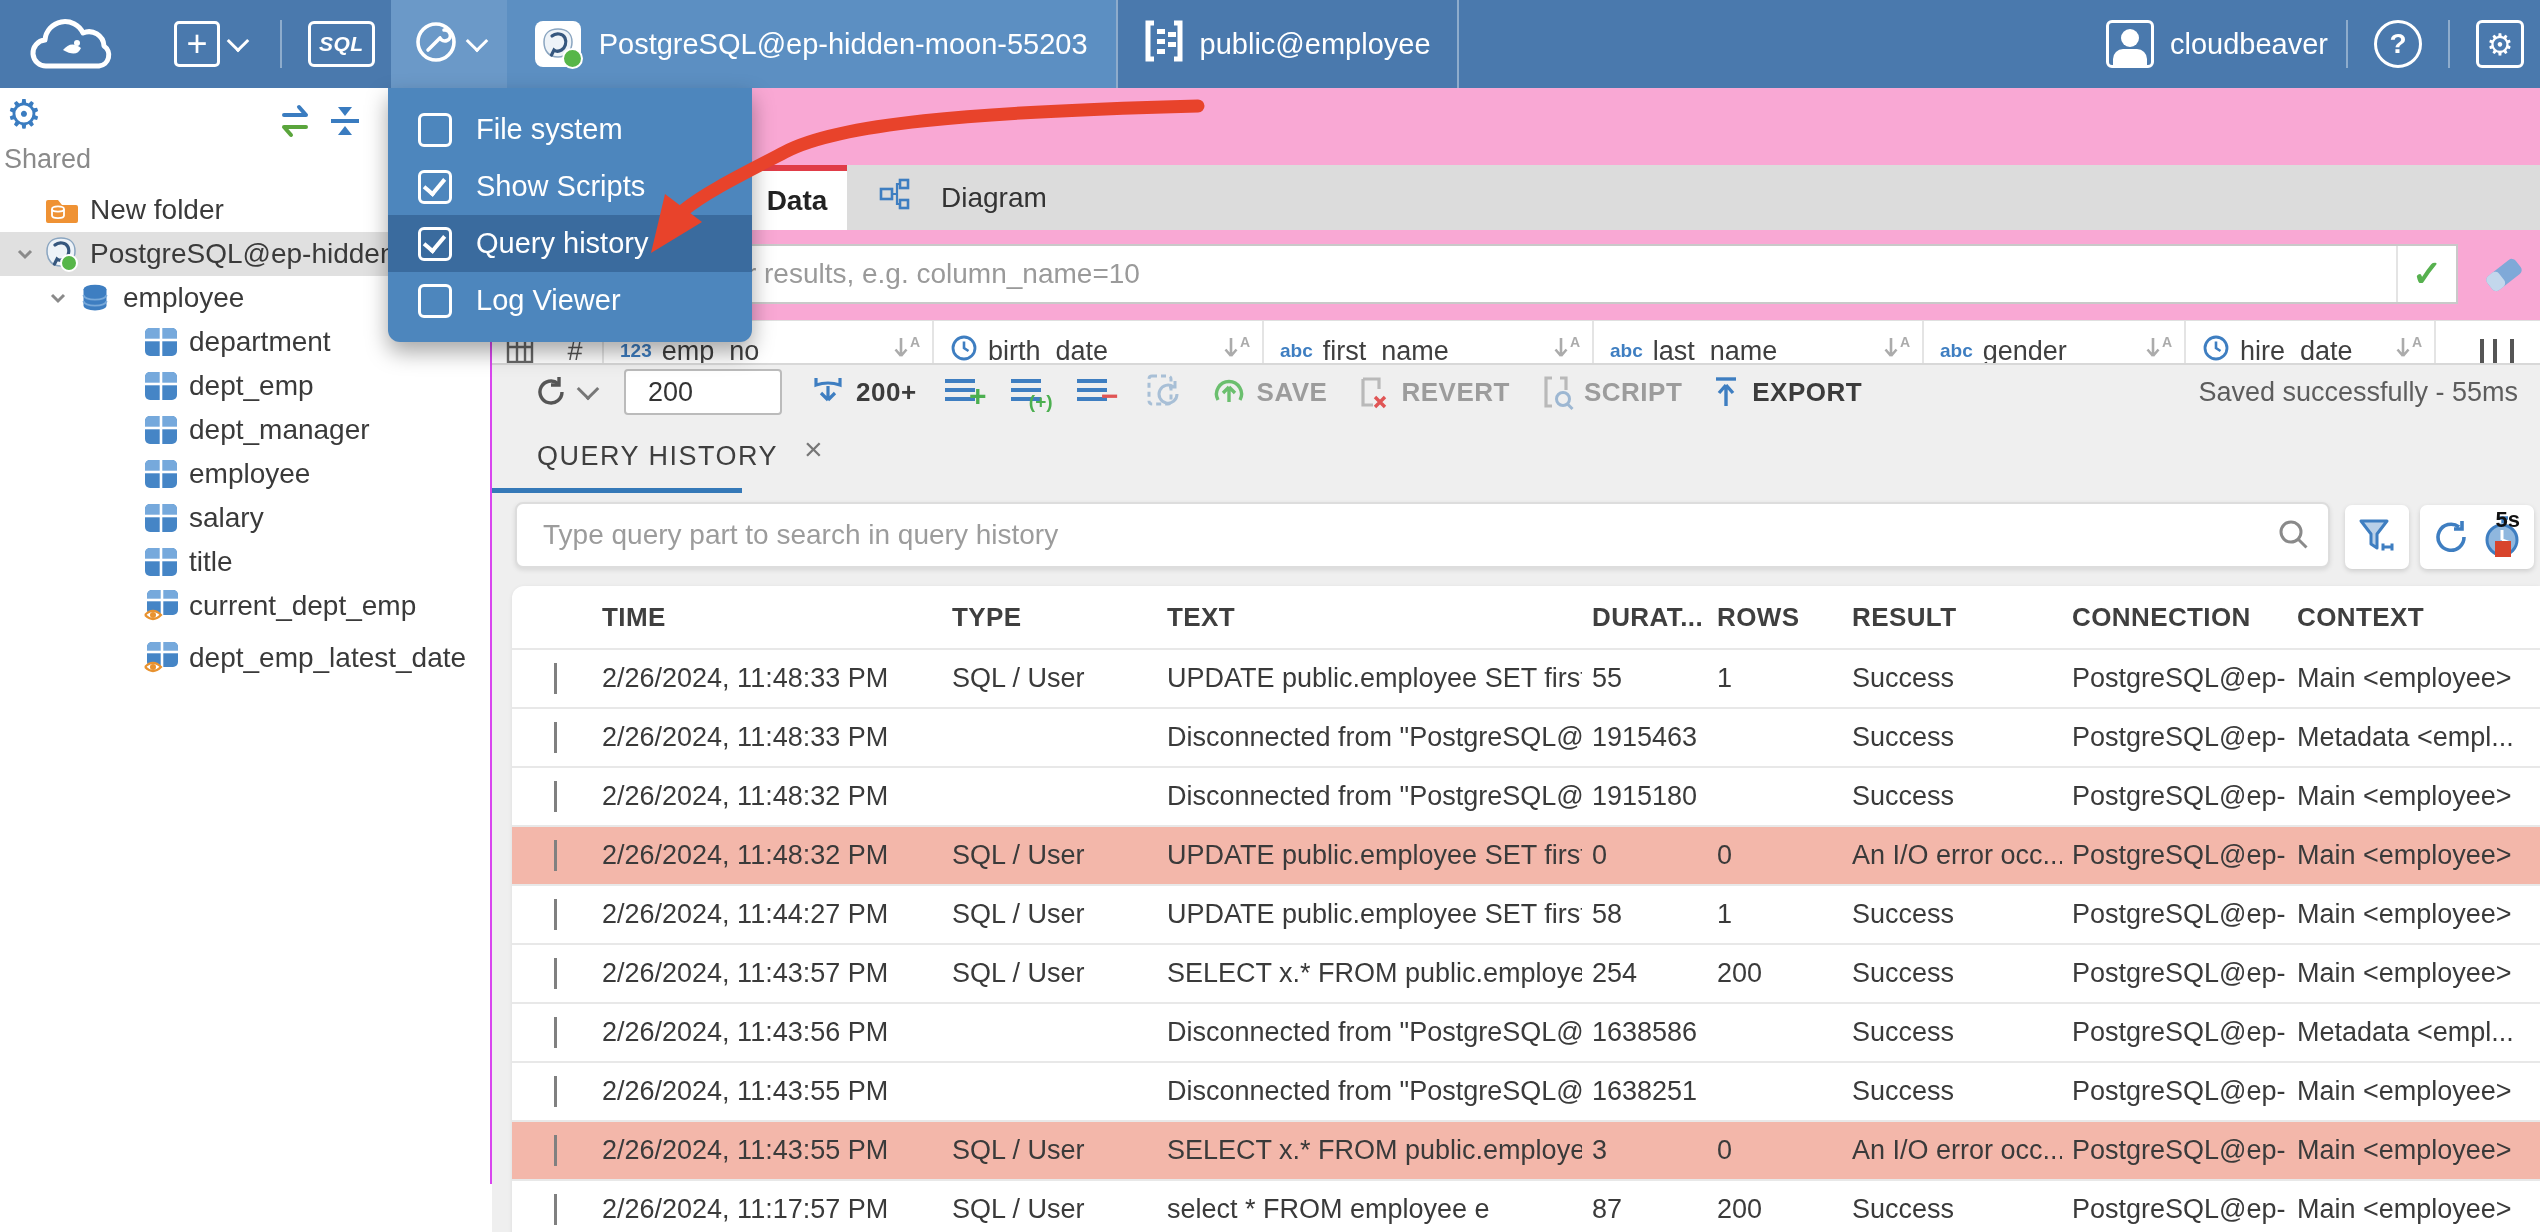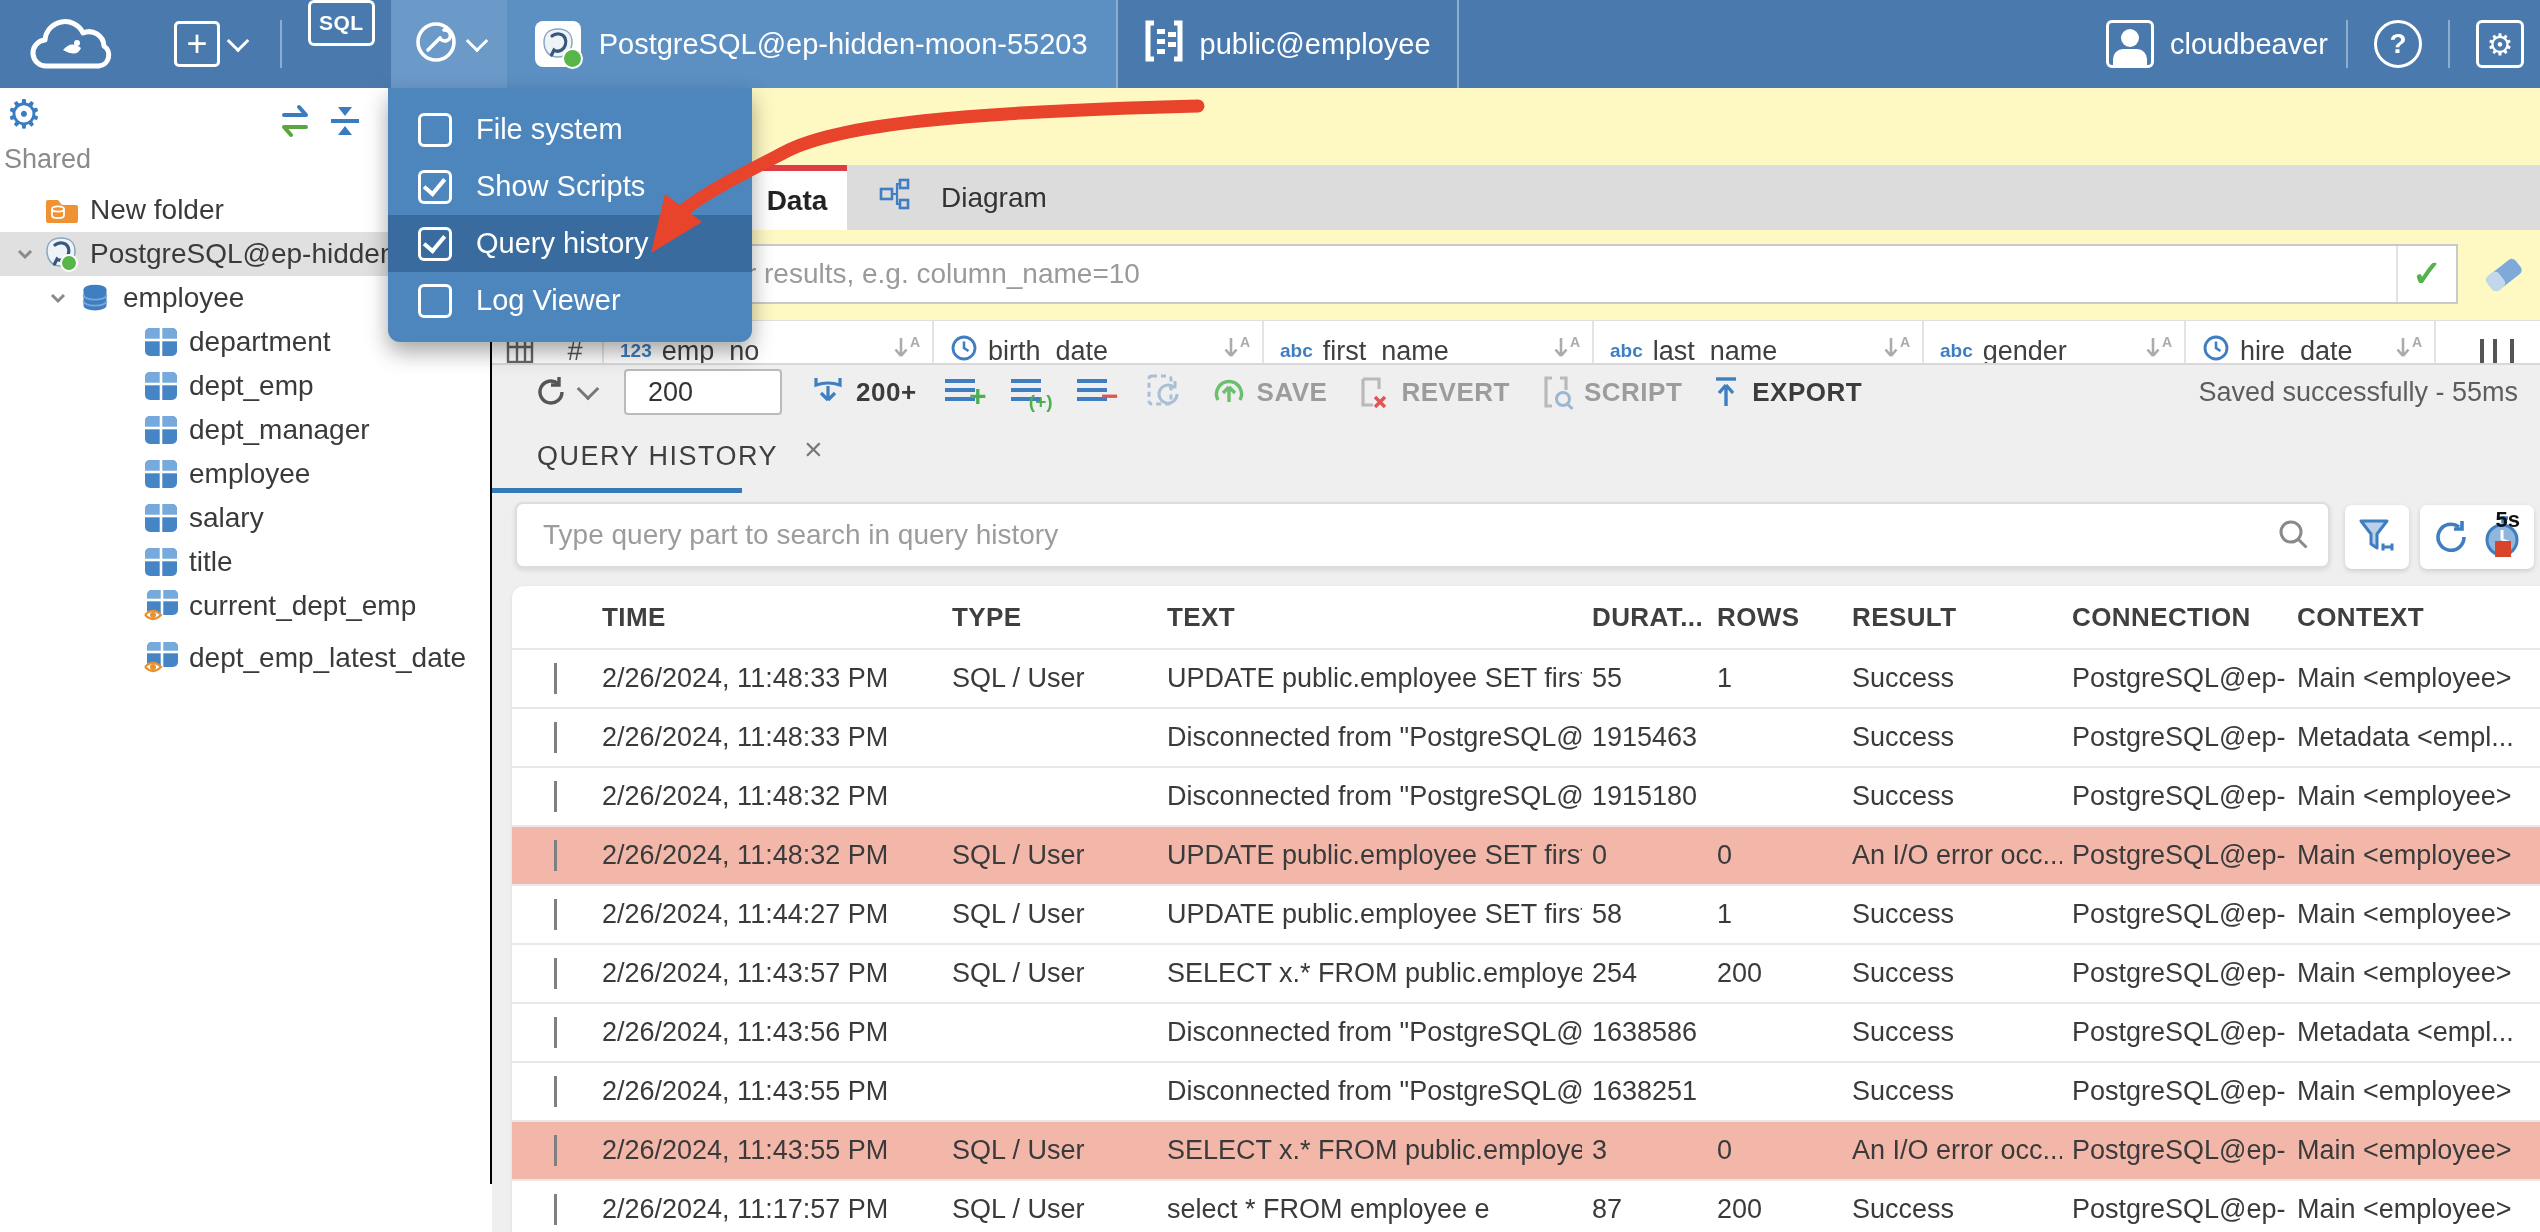--- a/index.html
+++ b/index.html
@@ -9,21 +9,21 @@
   .topbar{position:absolute;left:0;top:0;width:2540px;height:88px;background:#4a79ad;
           display:flex;align-items:stretch;color:#fff;z-index:30;}
   .tb-center{display:flex;align-items:center;}
   .logo{width:150px;display:flex;align-items:center;justify-content:center;}
   .vdiv{width:2px;background:rgba(255,255,255,.38);margin:20px 10px;}
   .plusbtn{display:flex;align-items:center;gap:10px;padding:0 24px;}
   .plusbox{width:40px;height:40px;border:3px solid #fff;border-radius:5px;display:flex;
            align-items:center;justify-content:center;font-size:36px;font-weight:400;line-height:1;}
   .chev{width:13px;height:13px;border-right:3px solid #fff;border-bottom:3px solid #fff;
         transform:rotate(45deg);margin-top:-6px;}
-  .sqlbtn{display:flex;align-items:flex-start;padding:0 16px;}
+  .sqlbtn{display:flex;align-items:center;padding:0 16px;font-style:italic;}
   .sqlbox{border:3px solid #fff;border-radius:6px;padding:8px 8px;font-size:21px;font-weight:700;
           letter-spacing:.5px;}
   .toolsbtn{display:flex;align-items:center;gap:10px;padding:0 22px;background:#6b99c8;}
   .connbtn{display:flex;align-items:center;gap:18px;padding:0 28px;background:#5c8fc2;font-size:29px;}
   .pgbadge{width:46px;height:46px;background:#fff;border-radius:8px;position:relative;
            display:flex;align-items:center;justify-content:center;}
   .schemabtn{display:flex;align-items:center;gap:16px;padding:0 26px;font-size:29px;
              border-left:2px solid rgba(255,255,255,.38);border-right:2px solid rgba(255,255,255,.38);}
   .tb-spacer{flex:1;}
   .userbtn{display:flex;align-items:center;gap:16px;font-size:29px;padding:0 8px;}
@@ -45,22 +45,22 @@
   .sb-sync{position:absolute;left:274px;top:16px;}
   .sb-collapse{position:absolute;left:326px;top:16px;}
   .sb-section{position:absolute;left:4px;top:56px;font-size:27px;color:#8a8a8a;}
   .sb-tree{position:absolute;left:0;top:100px;right:0;}
   .tree-row{height:44px;display:flex;align-items:center;white-space:nowrap;overflow:hidden;}
   .tree-row.selected{background:#e0e0e0;}
   .tree-chevron{width:34px;display:flex;justify-content:center;flex:none;}
   .tree-icon{width:40px;display:flex;justify-content:center;align-items:center;flex:none;}
   .tree-label{font-size:28px;color:#3a3a3a;margin-left:8px;}
   
-  .main{position:absolute;left:490px;top:88px;width:2050px;height:1096px;background:#fef9c3;
-        border-left:2px solid #000000;box-sizing:border-box;}
+  .main{position:absolute;left:490px;top:88px;width:2050px;height:1096px;background:#f9a8d4;
+        border-left:2px solid #d946ef;box-sizing:border-box;}
   .strip-top{height:77px;}
   .tabrow{height:65px;background:#dcdcdc;display:flex;align-items:stretch;padding-left:255px;}
   .tab-data{width:100px;background:#fff;border-top:6px solid #e03c47;box-sizing:border-box;
             display:flex;align-items:center;justify-content:center;font-size:28px;font-weight:700;color:#222;}
   .tab-diagram{display:flex;align-items:center;gap:30px;padding:0 32px;font-size:28px;color:#333;}
   .filterrow{height:90px;position:relative;}
   .filter-box{position:absolute;left:15px;top:14px;right:82px;height:60px;background:#fff;
               border:2px solid #c9c9c9;box-sizing:border-box;display:flex;align-items:stretch;}
   .filter-box input{flex:1;border:none;outline:none;font-size:28px;color:#444;padding:0 0 0 20px;
                     font-family:"Liberation Sans",sans-serif;background:transparent;}

